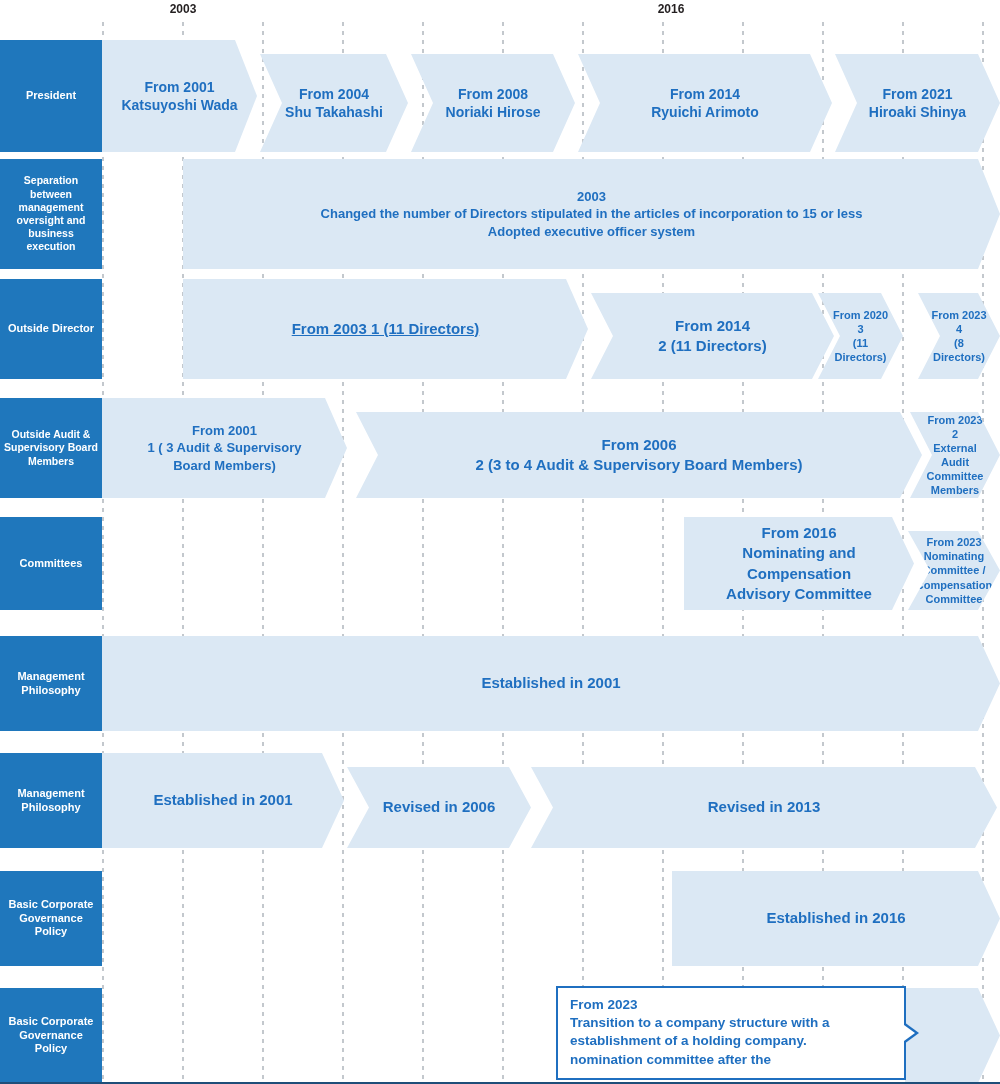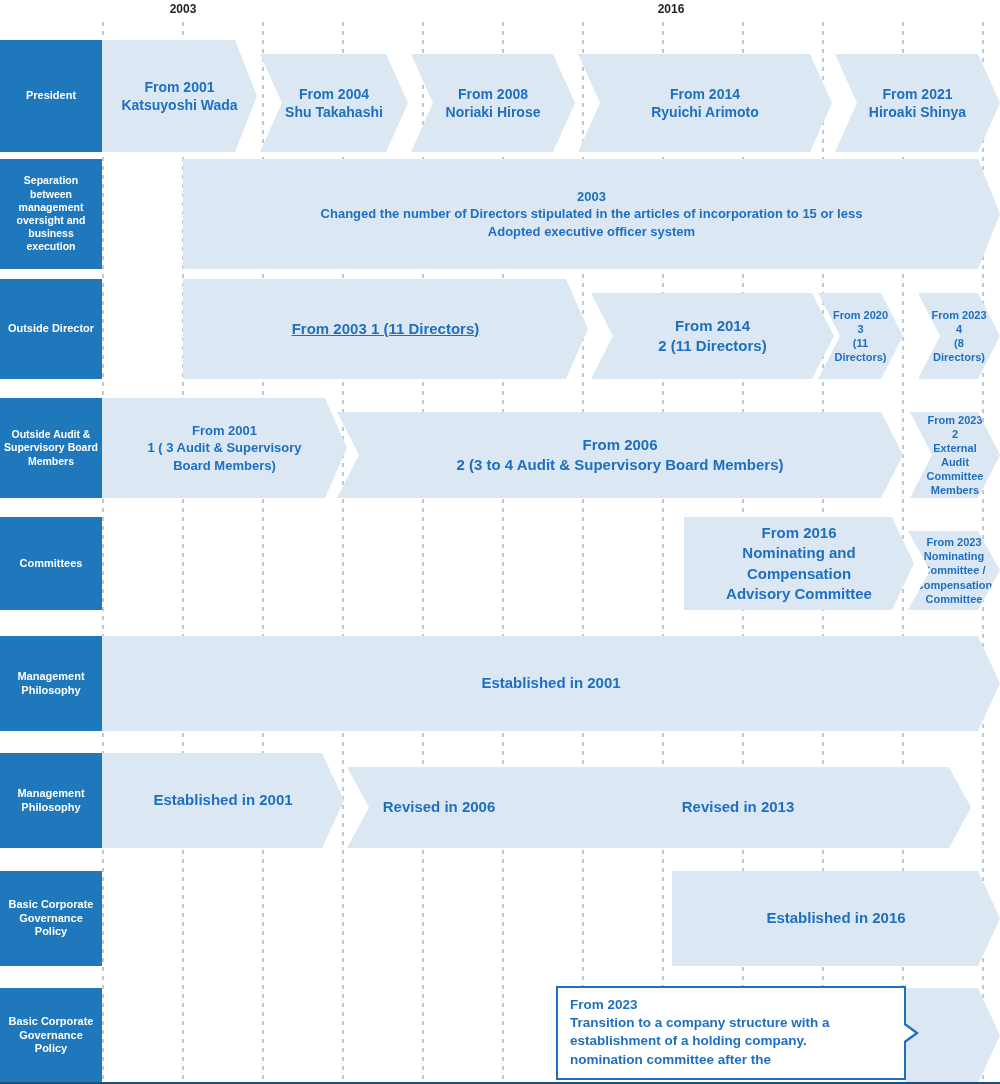--- a/index.html
+++ b/index.html
@@ -182,21 +182,21 @@
     <div class="bar chev-mid n11" style="left:918px;width:82px;">
       <div class="txt">From 2023<br>4<br>(8 Directors)</div>
     </div>
   </div>
 
   <div class="row" style="top:398px;height:100px;">
     <div class="rowlabel small">Outside Audit &amp; Supervisory Board Members</div>
     <div class="bar chev-head n13" style="left:102px;width:245px;">
       <div class="txt">From 2001<br>1 ( 3 Audit &amp; Supervisory<br>Board Members)</div>
     </div>
-    <div class="bar chev-mid n15" style="left:337px;width:566px;justify-content:center;">
+    <div class="bar chev-mid n15" style="left:356px;width:566px;justify-content:center;">
       <div class="txt">From 2006<br>2 (3 to 4 Audit &amp; Supervisory Board Members)</div>
     </div>
     <div class="bar chev-mid n11" style="left:910px;width:90px;">
       <div class="txt">From 2023<br>2<br>External Audit<br>Committee<br>Members</div>
     </div>
   </div>
 
   <div class="row" style="top:517px;height:93px;">
     <div class="rowlabel">Committees</div>
     <div class="bar chev-head n15" style="left:684px;width:230px;">
@@ -215,21 +215,21 @@
   </div>
 
   <div class="row" style="top:753px;height:95px;">
     <div class="rowlabel">Management Philosophy</div>
     <div class="bar chev-head n15" style="left:102px;width:242px;">
       <div class="txt">Established in 2001</div>
     </div>
     <div class="bar chev-mid n15" style="left:347px;width:184px;">
       <div class="txt">Revised in 2006</div>
     </div>
-    <div class="bar chev-mid n15" style="left:505px;width:466px;justify-content:flex-end;">
+    <div class="bar chev-mid n15" style="left:531px;width:466px;justify-content:flex-end;">
       <div class="txt">Revised in 2013</div>
     </div>
   </div>
 
   <div class="row" style="top:871px;height:95px;">
     <div class="rowlabel">Basic Corporate Governance Policy</div>
     <div class="bar chev-head n15" style="left:672px;width:328px;">
       <div class="txt">Established in 2016</div>
     </div>
   </div>

